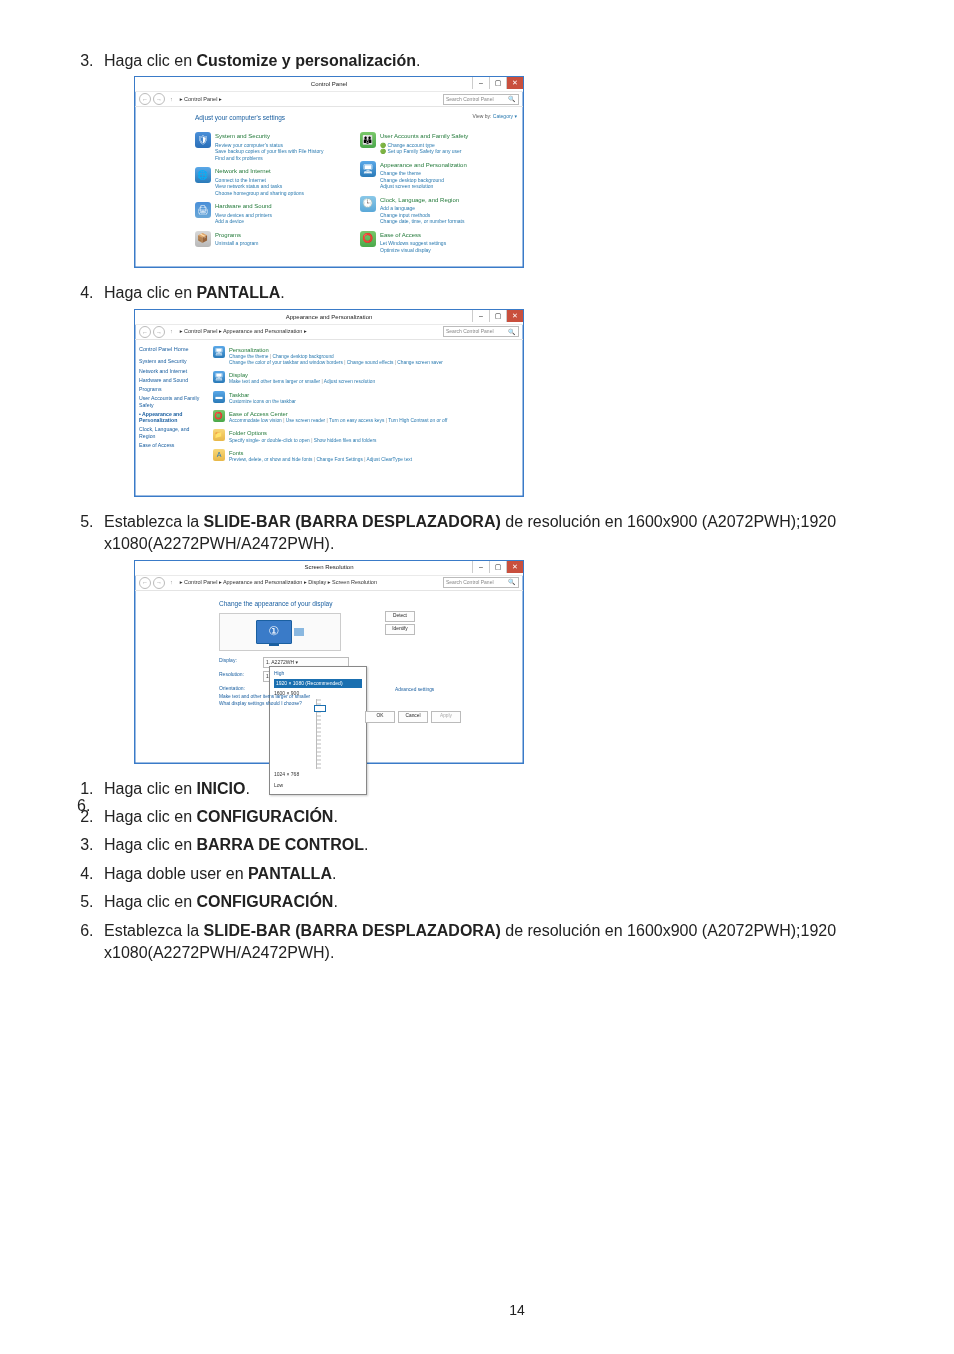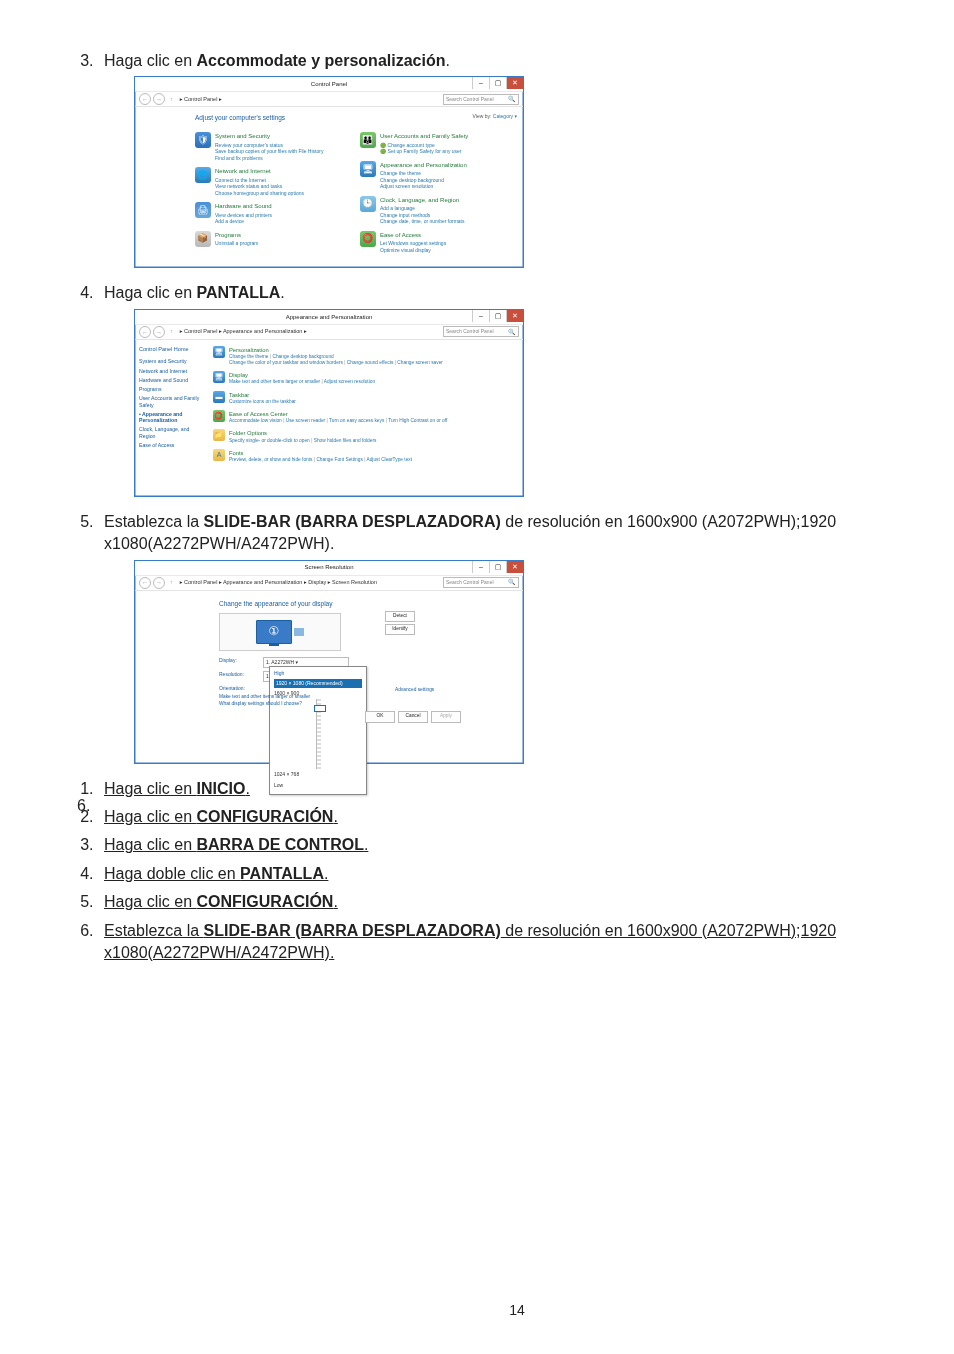--- a/index.html
+++ b/index.html
@@ -399,40 +399,39 @@
     align-items:center;
     justify-content:center;
     background:#fdfdfd;
   }
   .okbar .b.apply { color:#aaa; }
 
   
   ol.second {
     counter-reset: item;
     padding-left: 34px;
-    text-decoration: underline;
   }
 
   
   .floating-six {
     position:absolute;
     left: 77px;
     top: 797px;
     font-size:16px;
   }
 
 </style>
 </head>
 <body>
 
 <div class="page">
 
   <ol class="main-list" start="3">
     <li>
-      <span>Haga clic en </span><span class="bold">Accommodate y personalización</span><span>.</span>
+      <span>Haga clic en </span><span class="bold">Customize y personalización</span><span>.</span>
 
       
       <div class="winframe small">
         <div class="titlebar">
           <span class="title-text">Control Panel</span>
           <div class="winbtns">
             <div class="winbtn">–</div>
             <div class="winbtn">▢</div>
             <div class="winbtn close">✕</div>
           </div>
@@ -738,21 +737,21 @@
     <li>
       <span>Haga clic en </span><span class="bold">INICIO</span><span>.</span>
     </li>
     <li>
       <span>Haga clic en </span><span class="bold">CONFIGURACIÓN</span><span>.</span>
     </li>
     <li>
       <span>Haga clic en </span><span class="bold">BARRA DE CONTROL</span><span>.</span>
     </li>
     <li>
-      <span>Haga doble clic en </span><span class="bold">PANTALLA</span><span>.</span>
+      <span>Haga doble user en </span><span class="bold">PANTALLA</span><span>.</span>
     </li>
     <li>
       <span>Haga clic en </span><span class="bold">CONFIGURACIÓN</span><span>.</span>
     </li>
     <li>
       <span>Establezca la </span><span class="bold">SLIDE-BAR (BARRA DESPLAZADORA)</span><span> de resolución en 1600x900 (A2072PWH);1920 x1080(A2272PWH/A2472PWH).</span>
     </li>
   </ol>
 
   <div class="page-number">14</div>

